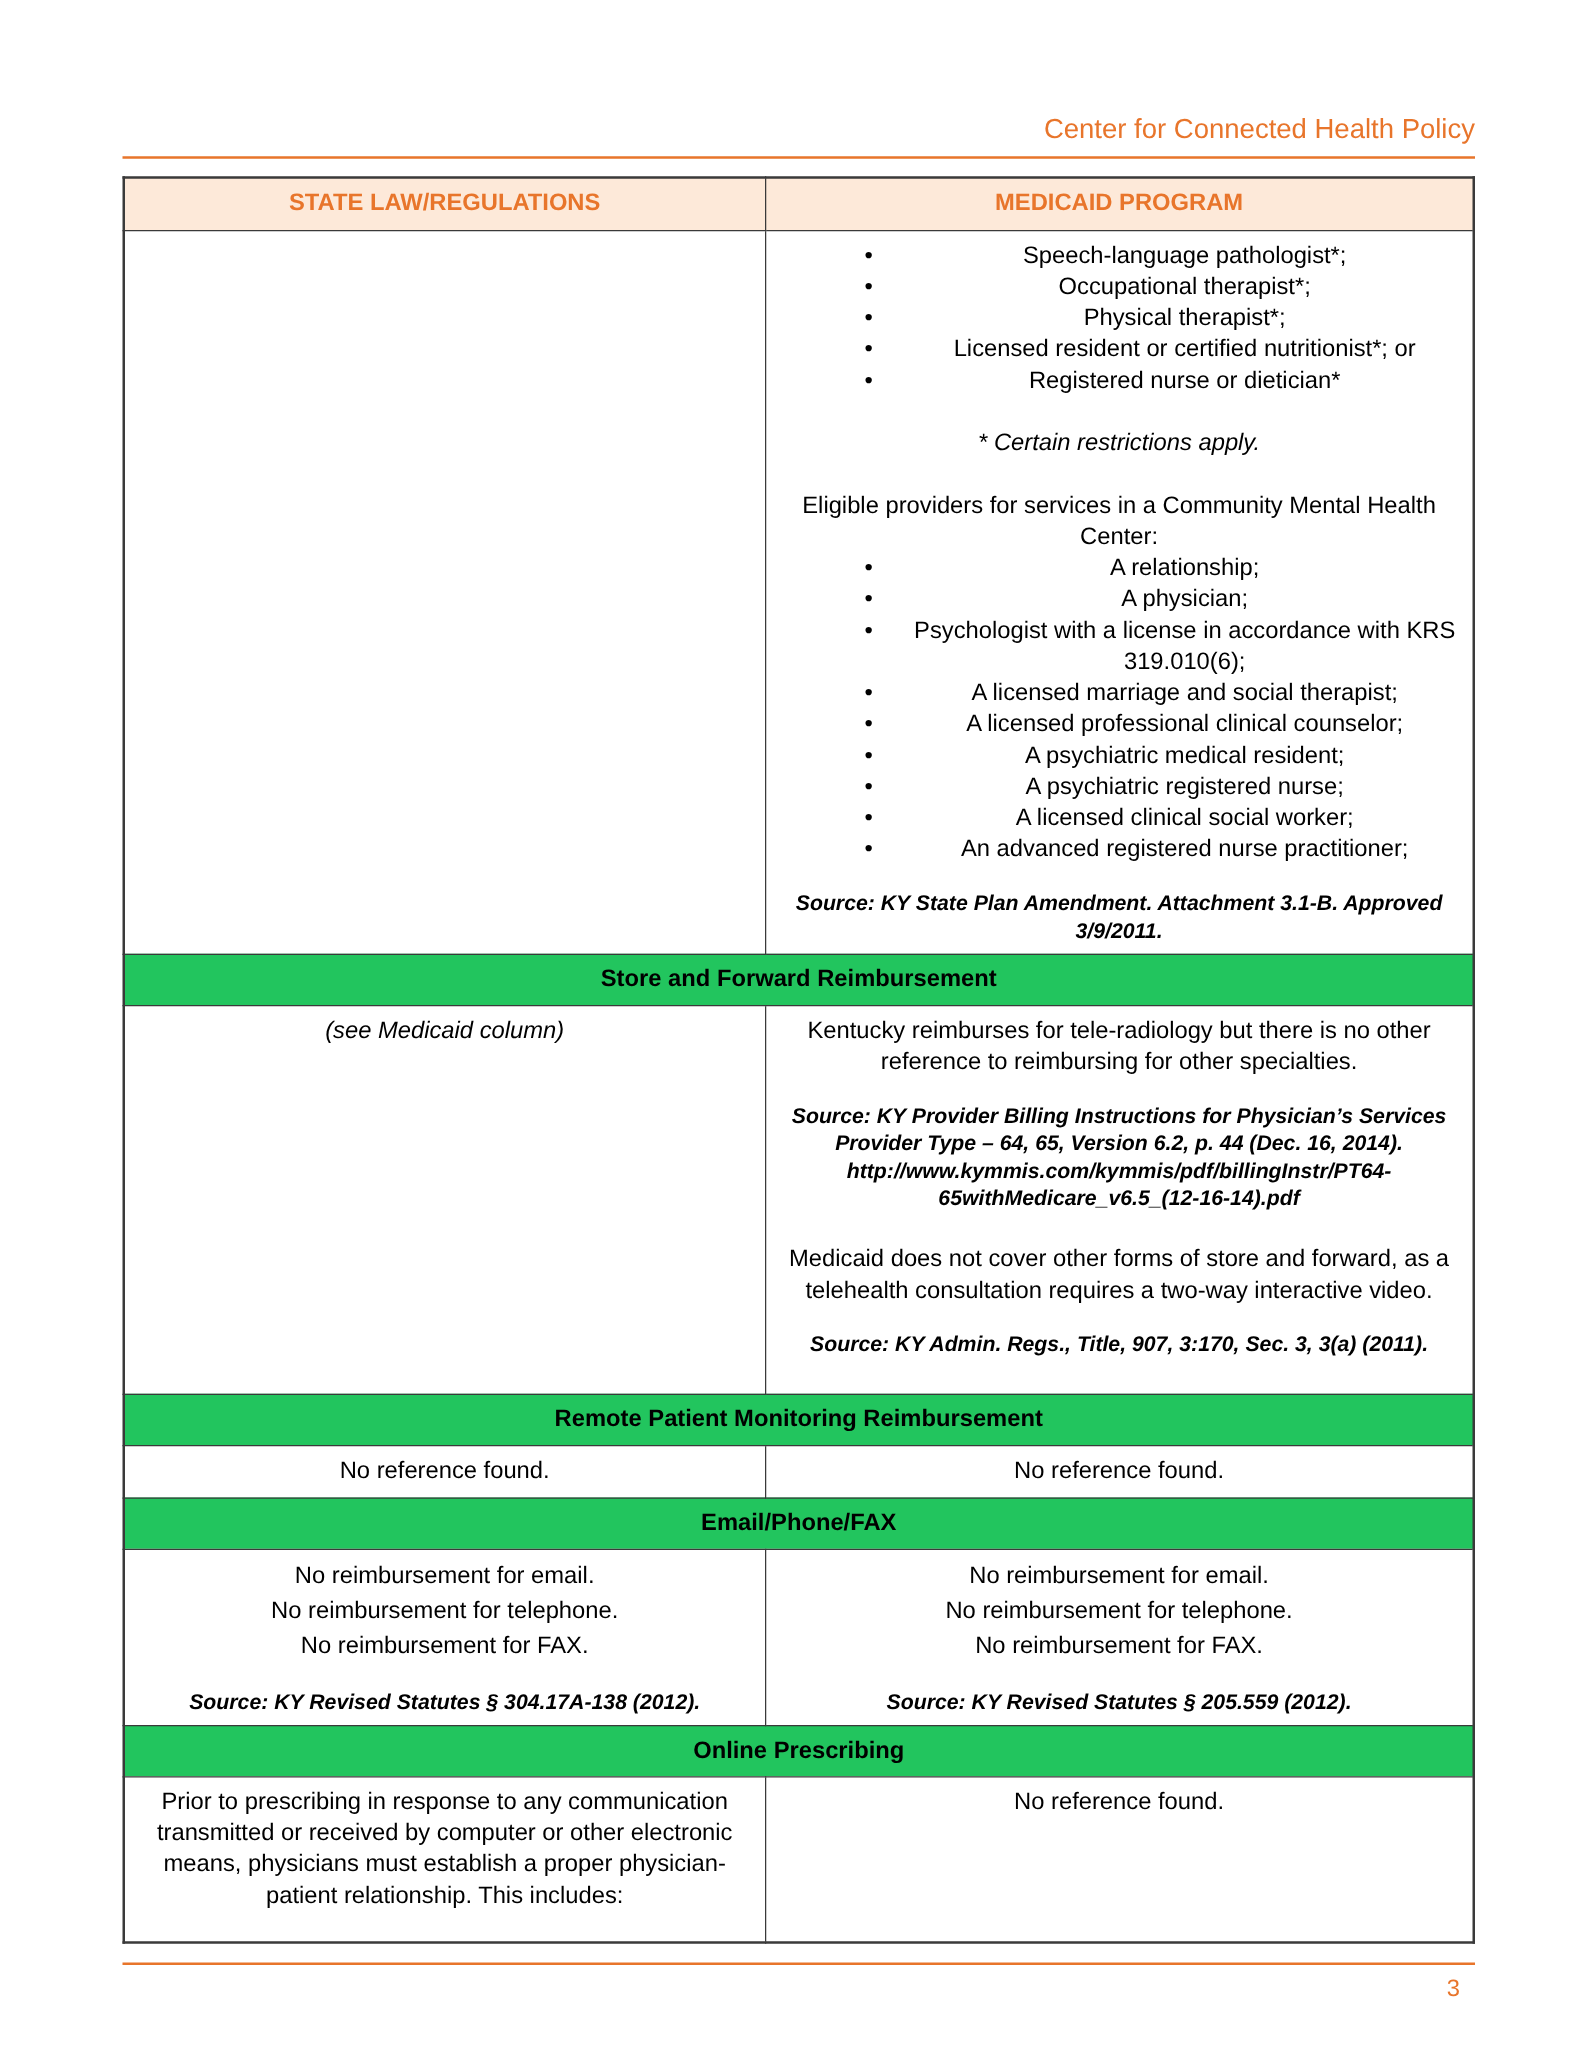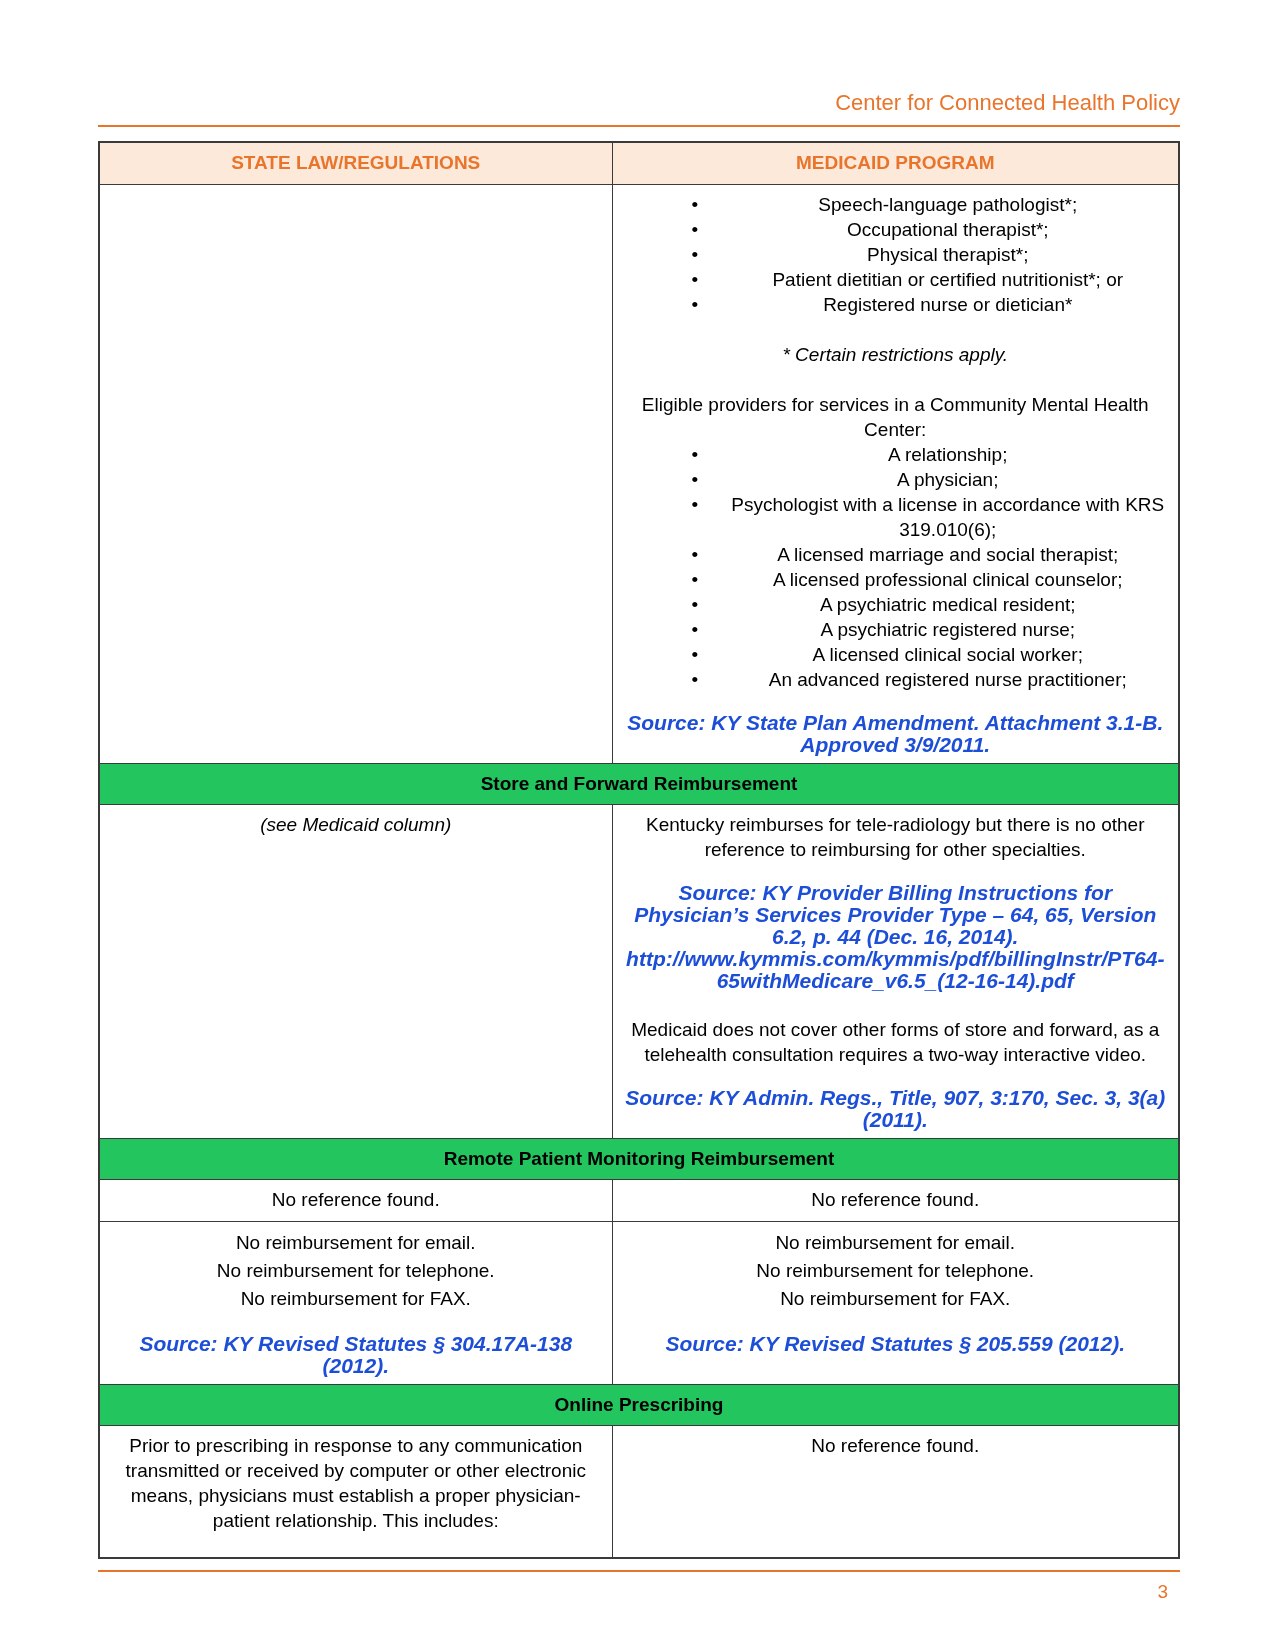--- a/index.html
+++ b/index.html
@@ -72,24 +72,24 @@
   ul.bullets li::before {
     content: "\2022";
     position: absolute;
     left: 68px;
     top: 0;
   }
   .para   { margin-top: 25px; }
   .italic { font-style: italic; }
   .source {
     margin-top: 20px;
-    color: #1d4ed8;
+    color: #000000;
     font-weight: bold;
     font-style: italic;
-    font-size: 21px;
+    font-size: 17px;
     line-height: 22px;
     word-wrap: break-word;
   }
   .plain-lines div { line-height: 28px; }
   .first { margin-top: 0; }
   
   .footer {
     position: absolute;
     left: 98px;
     top: 1570px;
@@ -125,21 +125,21 @@
         <th>MEDICAID PROGRAM</th>
       </tr>
 
       <tr class="row-providers">
         <td></td>
         <td>
           <ul class="bullets">
                 <li>Speech-language pathologist*;</li>
                 <li>Occupational therapist*;</li>
                 <li>Physical therapist*;</li>
-                <li>Patient dietitian or certified nutritionist*; or</li>
+                <li>Licensed resident or certified nutritionist*; or</li>
                 <li>Registered nurse or dietician*</li>
               </ul>
           <p class="para italic">* Certain restrictions apply.</p>
           <p class="para">Eligible providers for services in a Community Mental Health Center:</p>
           <ul class="bullets">
                 <li>A relationship;</li>
                 <li>A physician;</li>
                 <li>Psychologist with a license in accordance with KRS 319.010(6);</li>
                 <li>A licensed marriage and social therapist;</li>
                 <li>A licensed professional clinical counselor;</li>
@@ -170,20 +170,23 @@
 
       <tr class="section-row">
         <td colspan="2">Remote Patient Monitoring Reimbursement</td>
       </tr>
 
       <tr class="row-noref">
         <td>No reference found.</td>
         <td>No reference found.</td>
       </tr>
 
+      <tr class="section-row">
+        <td colspan="2">Email/Phone/FAX</td>
+      </tr>
 
       <tr class="row-email">
         <td>
           <div class="plain-lines">
                 <div>No reimbursement for email.</div>
                 <div>No reimbursement for telephone.</div>
                 <div>No reimbursement for FAX.</div>
               </div>
           <p class="source">Source: KY Revised Statutes § 304.17A-138 (2012).</p>
         </td>

